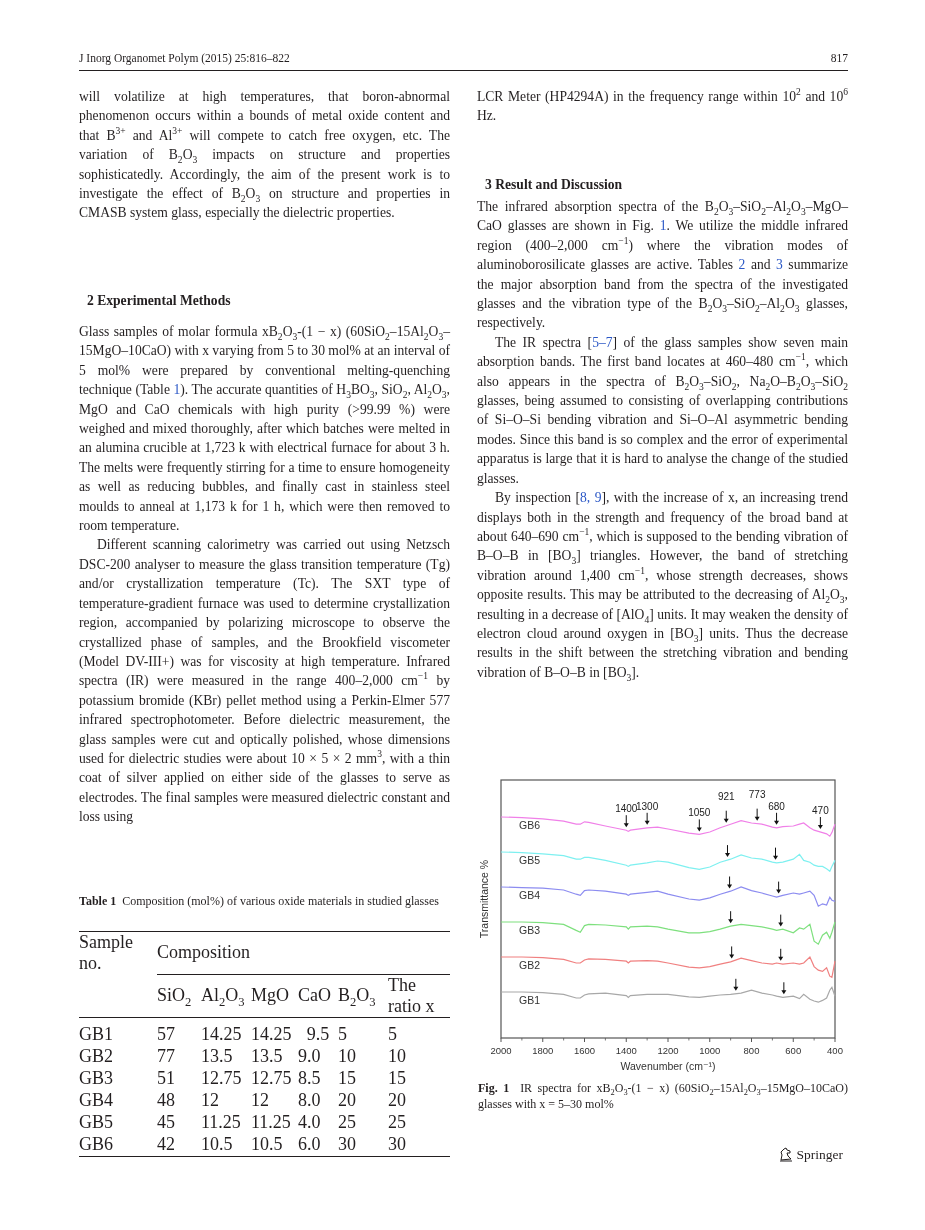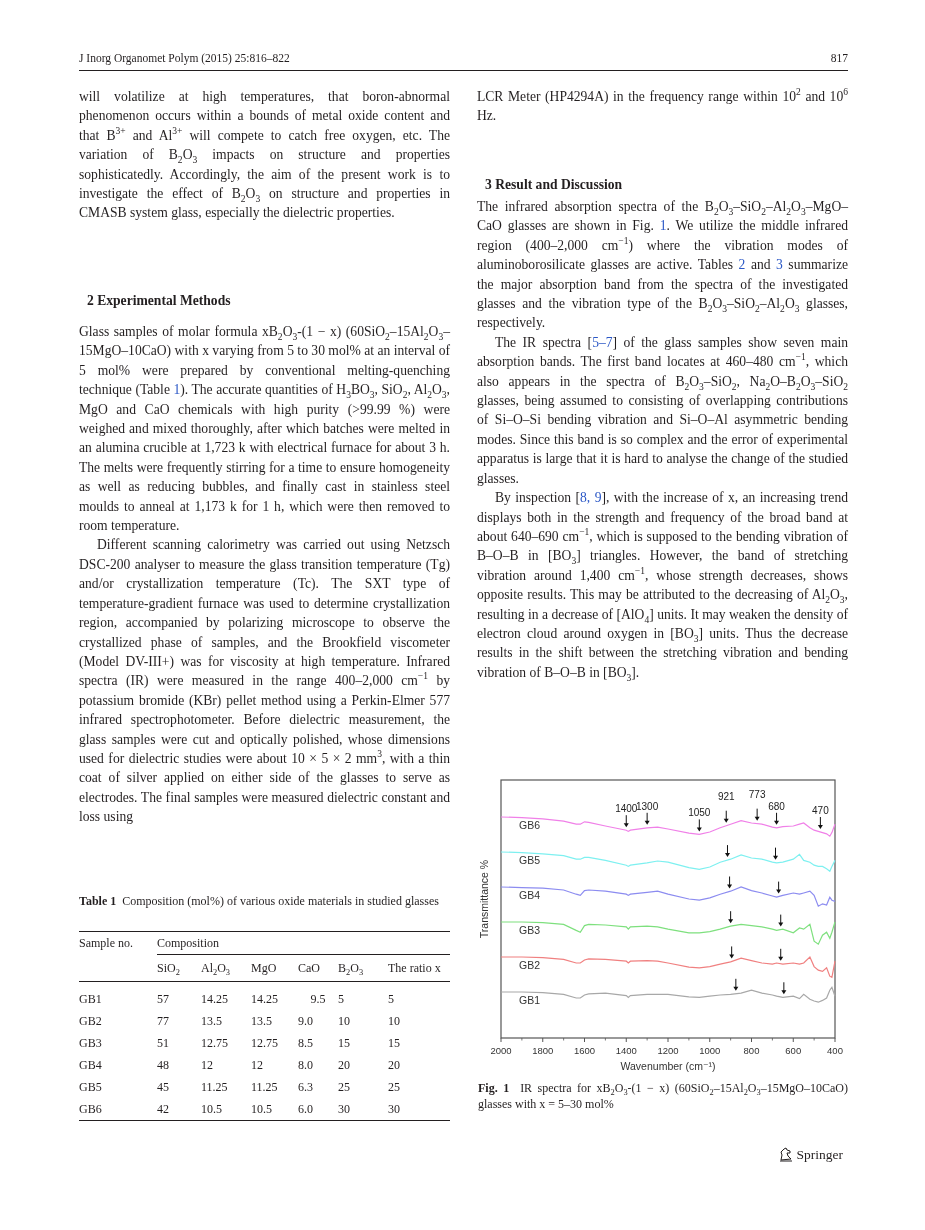--- a/index.html
+++ b/index.html
@@ -12,21 +12,21 @@
   .col { position:absolute; width:371px; font-size:13.6px; line-height:19.4px; text-align:justify; }
   .col p { margin:0; }
   .col p.ind { text-indent:18px; }
   .col h2 { font-size:13.6px; font-weight:bold; margin:8px; }
   .lcol { left:79px; }
   .rcol { left:477px; }
   sub, sup { font-size:70%; line-height:0; }
   .ref { color:#2a57c6; }
   .tcap { position:absolute; left:79px; top:893px; width:371px; font-size:12px; line-height:16px; text-align:justify; }
   .tcap b { font-weight:bold; }
-  table.t1 { position:absolute; left:79px; top:931px; width:371px; border-collapse:collapse; font-size:12px; }
+  table.t1 { position:absolute; left:79px; top:931px; width:371px; border-collapse:collapse; font-size:18px; }
   table.t1 td { padding:0; height:22px; vertical-align:middle; }
   table.t1 tr.h1 td { border-top:1.3px solid #231f20; height:22px; }
   table.t1 tr.h2 td { height:26px; }
   table.t1 tr.h2 td.c { border-top:1px solid #231f20; }
   table.t1 tr.h2 td { border-bottom:1.3px solid #231f20; }
   table.t1 tr.last td { border-bottom:1.3px solid #231f20; }
   .fig { position:absolute; left:478px; top:776px; width:370px; height:300px; }
   .fcap { position:absolute; left:478px; top:1080px; width:370px; font-size:12px; line-height:16px; text-align:justify; }
   .fcap b { font-weight:bold; }
   .springer { position:absolute; right:82px; top:1146px; font-size:13.5px; }
@@ -108,21 +108,21 @@
         <td>12</td>
         <td>8.0</td>
         <td>20</td>
         <td>20</td>
       </tr>
       <tr>
         <td>GB5</td>
         <td>45</td>
         <td>11.25</td>
         <td>11.25</td>
-        <td>6.3</td>
+        <td>4.0</td>
         <td>25</td>
         <td>25</td>
       </tr>
       <tr class="last">
         <td>GB6</td>
         <td>42</td>
         <td>10.5</td>
         <td>10.5</td>
         <td>6.0</td>
         <td>30</td>

